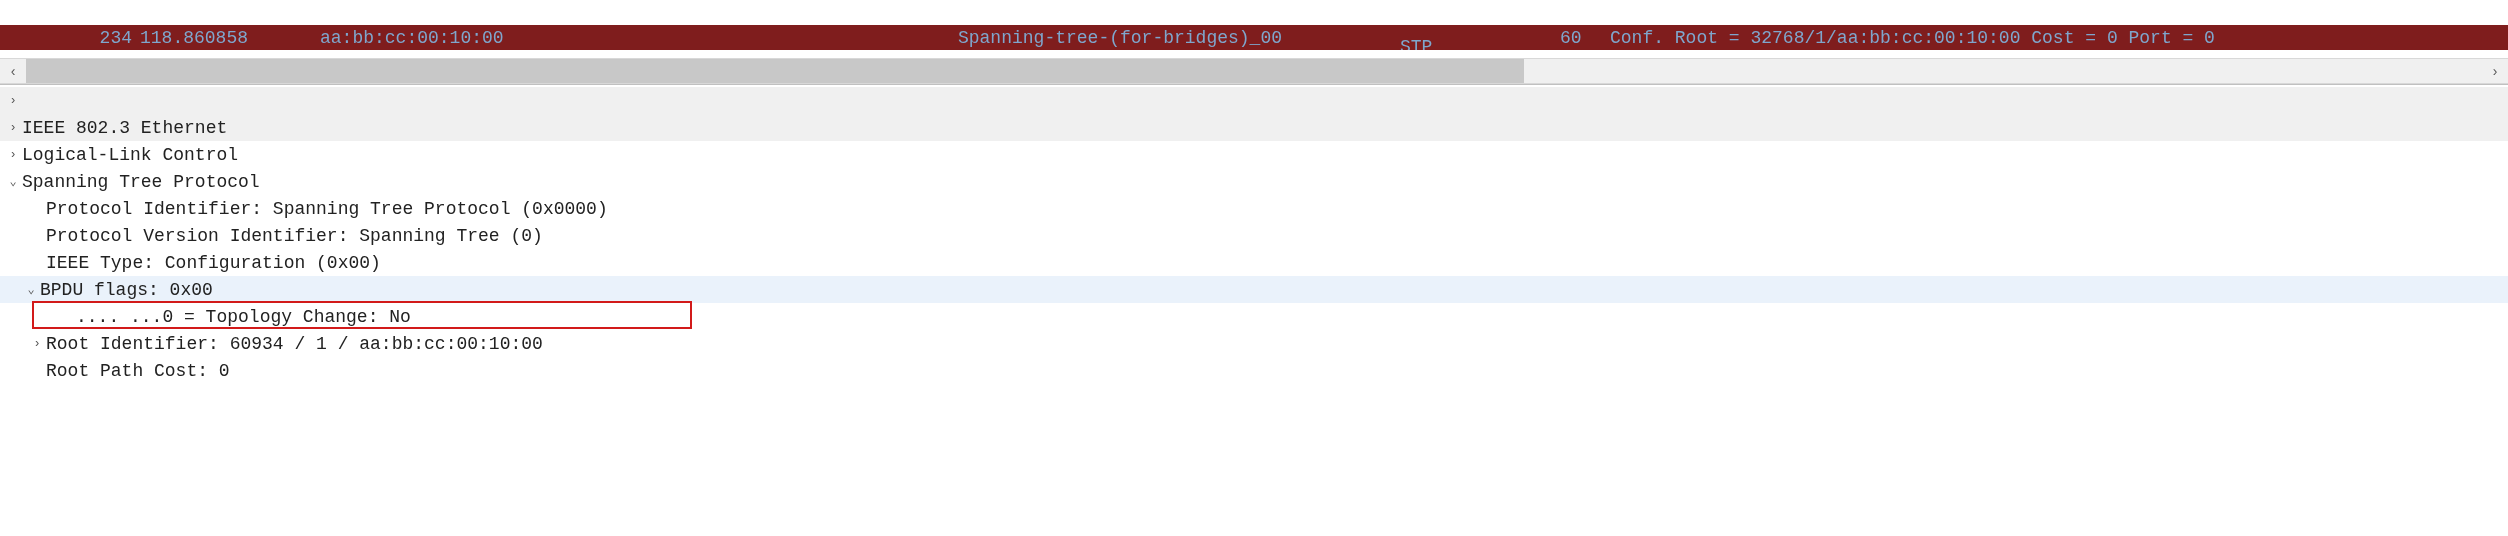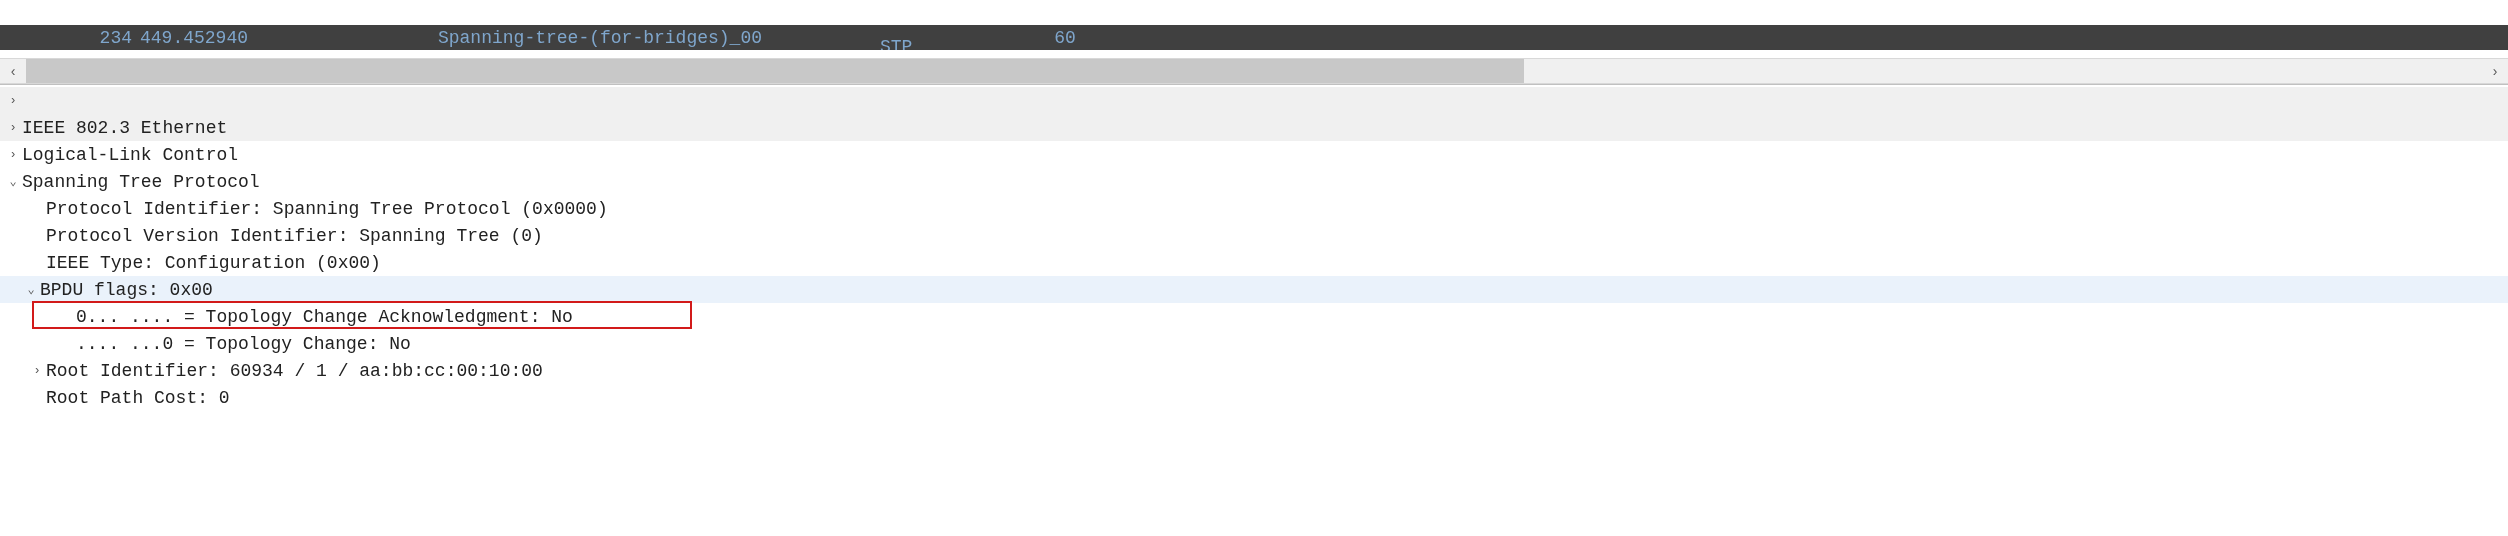--- a/index.html
+++ b/index.html
@@ -19,28 +19,28 @@
   }
   .pl-row {
     display: flex;
     align-items: center;
     height: 25px;
     white-space: nowrap;
     overflow: hidden;
     padding-left: 70px;
   }
   .pl-faded-top { color: #dfe8f3; background: #fff; }
-  .pl-selected { background: #404040; color: #7fa6cc; }
+  .pl-selected { background: #7f1d1d; color: #7fa6cc; }
   .pl-faded-bot { color: #e2e2e2; background: #fff; height: 8px; overflow: hidden; }
   .pl-col-no   { width: 70px; text-align: right; padding-right: 8px; }
   .pl-col-time { width: 180px; }
   .pl-col-src  { width: 520px; }
   .pl-col-dst  { width: 560px; text-align: center; }
   .pl-col-prot { width: 160px; margin-top: 19px; }
-  .pl-col-len  { width: 50px; text-align: center; }
+  .pl-col-len  { width: 50px; text-align: left; }
   .pl-col-info { flex: 1; }
   .hscroll {
     height: 26px;
     background: #f0f0f0;
     border-top: 1px solid #d8d8d8;
     border-bottom: 1px solid #d8d8d8;
     position: relative;
     display: flex;
     align-items: center;
   }
@@ -98,24 +98,26 @@
     <span class="pl-col-no"></span>
     <span class="pl-col-time"></span>
     <span class="pl-col-src"></span>
     <span class="pl-col-dst"></span>
     <span class="pl-col-prot"></span>
     <span class="pl-col-len"></span>
     <span class="pl-col-info"></span>
   </div>
   <div class="pl-row pl-selected">
     <span class="pl-col-no">234</span>
-    <span class="pl-col-time">449.452940</span>
+    <span class="pl-col-time">118.860858</span>
+    <span class="pl-col-src">aa:bb:cc:00:10:00</span>
     <span class="pl-col-dst">Spanning-tree-(for-bridges)_00</span>
     <span class="pl-col-prot">STP</span>
     <span class="pl-col-len">60</span>
+    <span class="pl-col-info">Conf. Root = 32768/1/aa:bb:cc:00:10:00  Cost = 0   Port = 0</span>
   </div>
   <div class="pl-row pl-faded-bot"></div>
 </div>
 
 <div class="hscroll">
   <div class="arrow">‹</div>
   <div class="track">
     <div class="thumb"></div>
   </div>
   <div class="arrow">›</div>
@@ -155,24 +157,20 @@
   <div class="d-row indent-2">
     <span class="expander blank">·</span>
     <span>IEEE Type: Configuration (0x00)</span>
   </div>
 
   <div class="d-row bg-sel indent-1">
     <span class="expander">⌄</span>
     <span>BPDU flags: 0x00</span>
   </div>
 
-  <div class="d-row indent-3">
-    <span class="expander blank">·</span>
-    <span>0... .... = Topology Change Acknowledgment: No</span>
-  </div>
 
   <div class="d-row indent-3">
     <span class="expander blank">·</span>
     <span>.... ...0 = Topology Change: No</span>
   </div>
 
   <div class="d-row indent-2">
     <span class="expander">›</span>
     <span>Root Identifier: 60934 / 1 / aa:bb:cc:00:10:00</span>
   </div>

